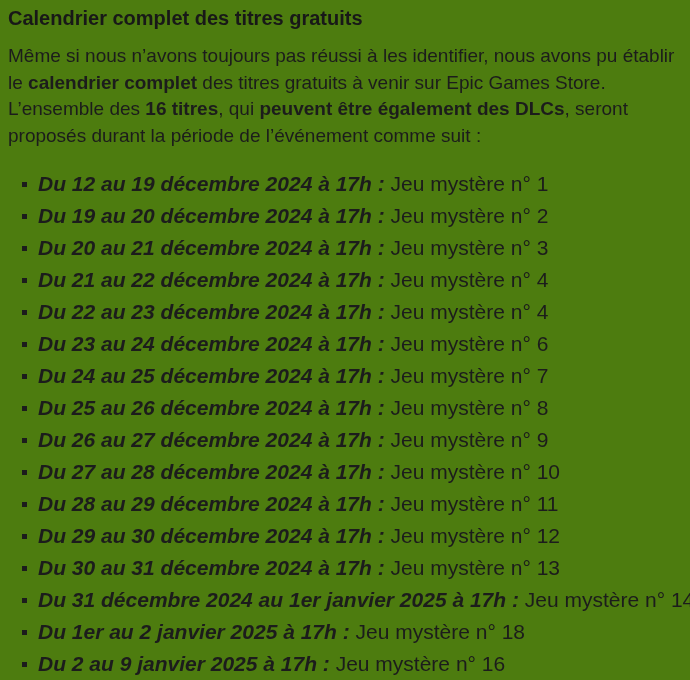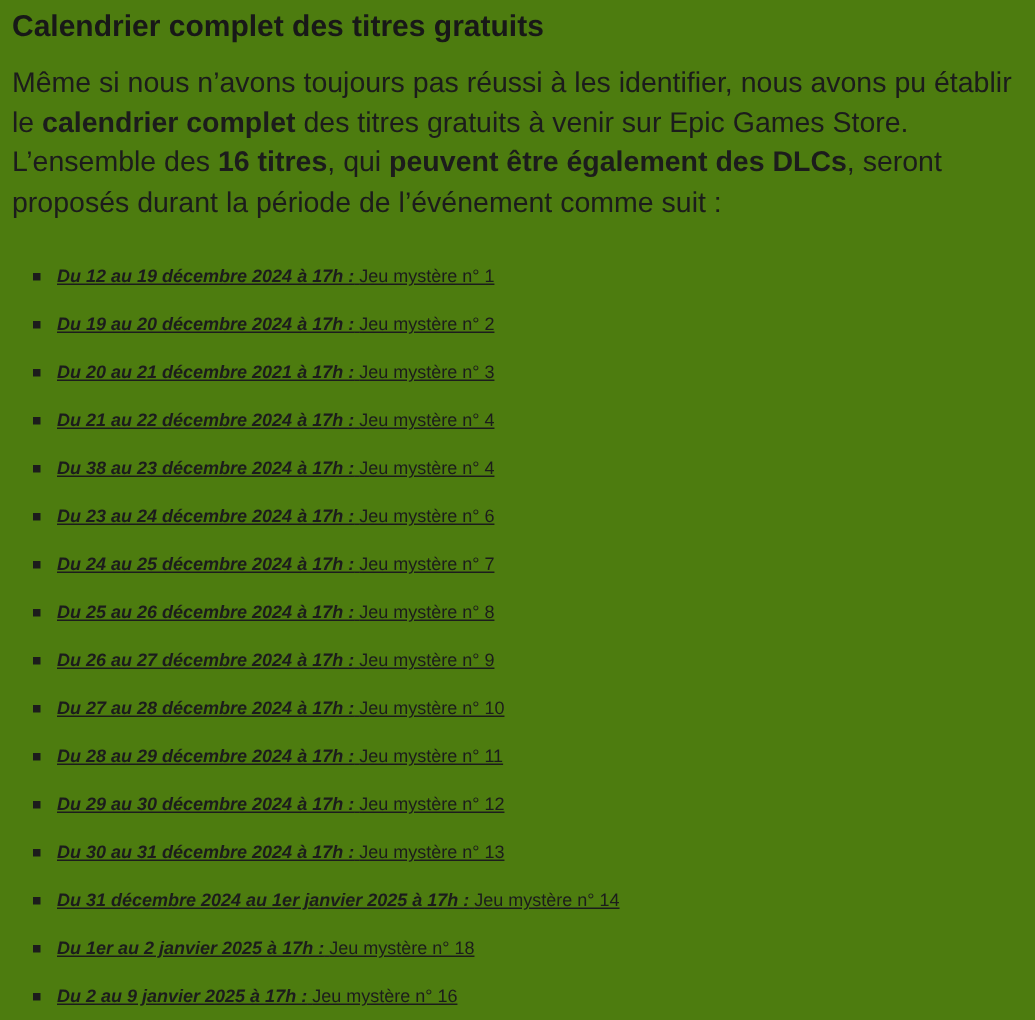--- a/index.html
+++ b/index.html
@@ -34,24 +34,23 @@
   .intro strong { font-weight: 700; }
   .schedule-list {
     list-style: none;
     margin: 0;
     padding: 0 0 0 14px;
   }
   .schedule-item {
     position: relative;
     padding-left: 16px;
     margin-bottom: 15.5px;
-    font-size: 12px;
+    font-size: 21px;
     line-height: 16.5px;
     white-space: nowrap;
-    text-decoration: underline;
   }
   .schedule-item::before {
     content: "";
     position: absolute;
     left: 0;
     top: 5.5px;
     width: 5px;
     height: 5px;
     background: #1c1c1c;
   }
@@ -68,23 +67,23 @@
 <body>
 
 <div class="article">
   <h2 class="article-heading">Calendrier complet des titres gratuits</h2>
 
   <p class="intro"><span>Même si nous n’avons toujours pas réussi à les identifier, nous avons pu établir le </span><strong>calendrier complet</strong><span> des titres gratuits à venir sur Epic Games Store. L’ensemble des </span><strong>16 titres</strong><span>, qui </span><strong>peuvent être également des DLCs</strong><span>, seront proposés durant la période de l’événement comme suit :</span></p>
 
   <ul class="schedule-list">
       <li class="schedule-item"><span class="item-period">Du 12 au 19 décembre 2024 à 17h :</span> <span class="item-title">Jeu mystère n° 1</span></li>
       <li class="schedule-item"><span class="item-period">Du 19 au 20 décembre 2024 à 17h :</span> <span class="item-title">Jeu mystère n° 2</span></li>
-      <li class="schedule-item"><span class="item-period">Du 20 au 21 décembre 2021 à 17h :</span> <span class="item-title">Jeu mystère n° 3</span></li>
+      <li class="schedule-item"><span class="item-period">Du 20 au 21 décembre 2024 à 17h :</span> <span class="item-title">Jeu mystère n° 3</span></li>
       <li class="schedule-item"><span class="item-period">Du 21 au 22 décembre 2024 à 17h :</span> <span class="item-title">Jeu mystère n° 4</span></li>
-      <li class="schedule-item"><span class="item-period">Du 38 au 23 décembre 2024 à 17h :</span> <span class="item-title">Jeu mystère n° 4</span></li>
+      <li class="schedule-item"><span class="item-period">Du 22 au 23 décembre 2024 à 17h :</span> <span class="item-title">Jeu mystère n° 4</span></li>
       <li class="schedule-item"><span class="item-period">Du 23 au 24 décembre 2024 à 17h :</span> <span class="item-title">Jeu mystère n° 6</span></li>
       <li class="schedule-item"><span class="item-period">Du 24 au 25 décembre 2024 à 17h :</span> <span class="item-title">Jeu mystère n° 7</span></li>
       <li class="schedule-item"><span class="item-period">Du 25 au 26 décembre 2024 à 17h :</span> <span class="item-title">Jeu mystère n° 8</span></li>
       <li class="schedule-item"><span class="item-period">Du 26 au 27 décembre 2024 à 17h :</span> <span class="item-title">Jeu mystère n° 9</span></li>
       <li class="schedule-item"><span class="item-period">Du 27 au 28 décembre 2024 à 17h :</span> <span class="item-title">Jeu mystère n° 10</span></li>
       <li class="schedule-item"><span class="item-period">Du 28 au 29 décembre 2024 à 17h :</span> <span class="item-title">Jeu mystère n° 11</span></li>
       <li class="schedule-item"><span class="item-period">Du 29 au 30 décembre 2024 à 17h :</span> <span class="item-title">Jeu mystère n° 12</span></li>
       <li class="schedule-item"><span class="item-period">Du 30 au 31 décembre 2024 à 17h :</span> <span class="item-title">Jeu mystère n° 13</span></li>
       <li class="schedule-item"><span class="item-period">Du 31 décembre 2024 au 1er janvier 2025 à 17h :</span> <span class="item-title">Jeu mystère n° 14</span></li>
       <li class="schedule-item"><span class="item-period">Du 1er au 2 janvier 2025 à 17h :</span> <span class="item-title">Jeu mystère n° 18</span></li>

